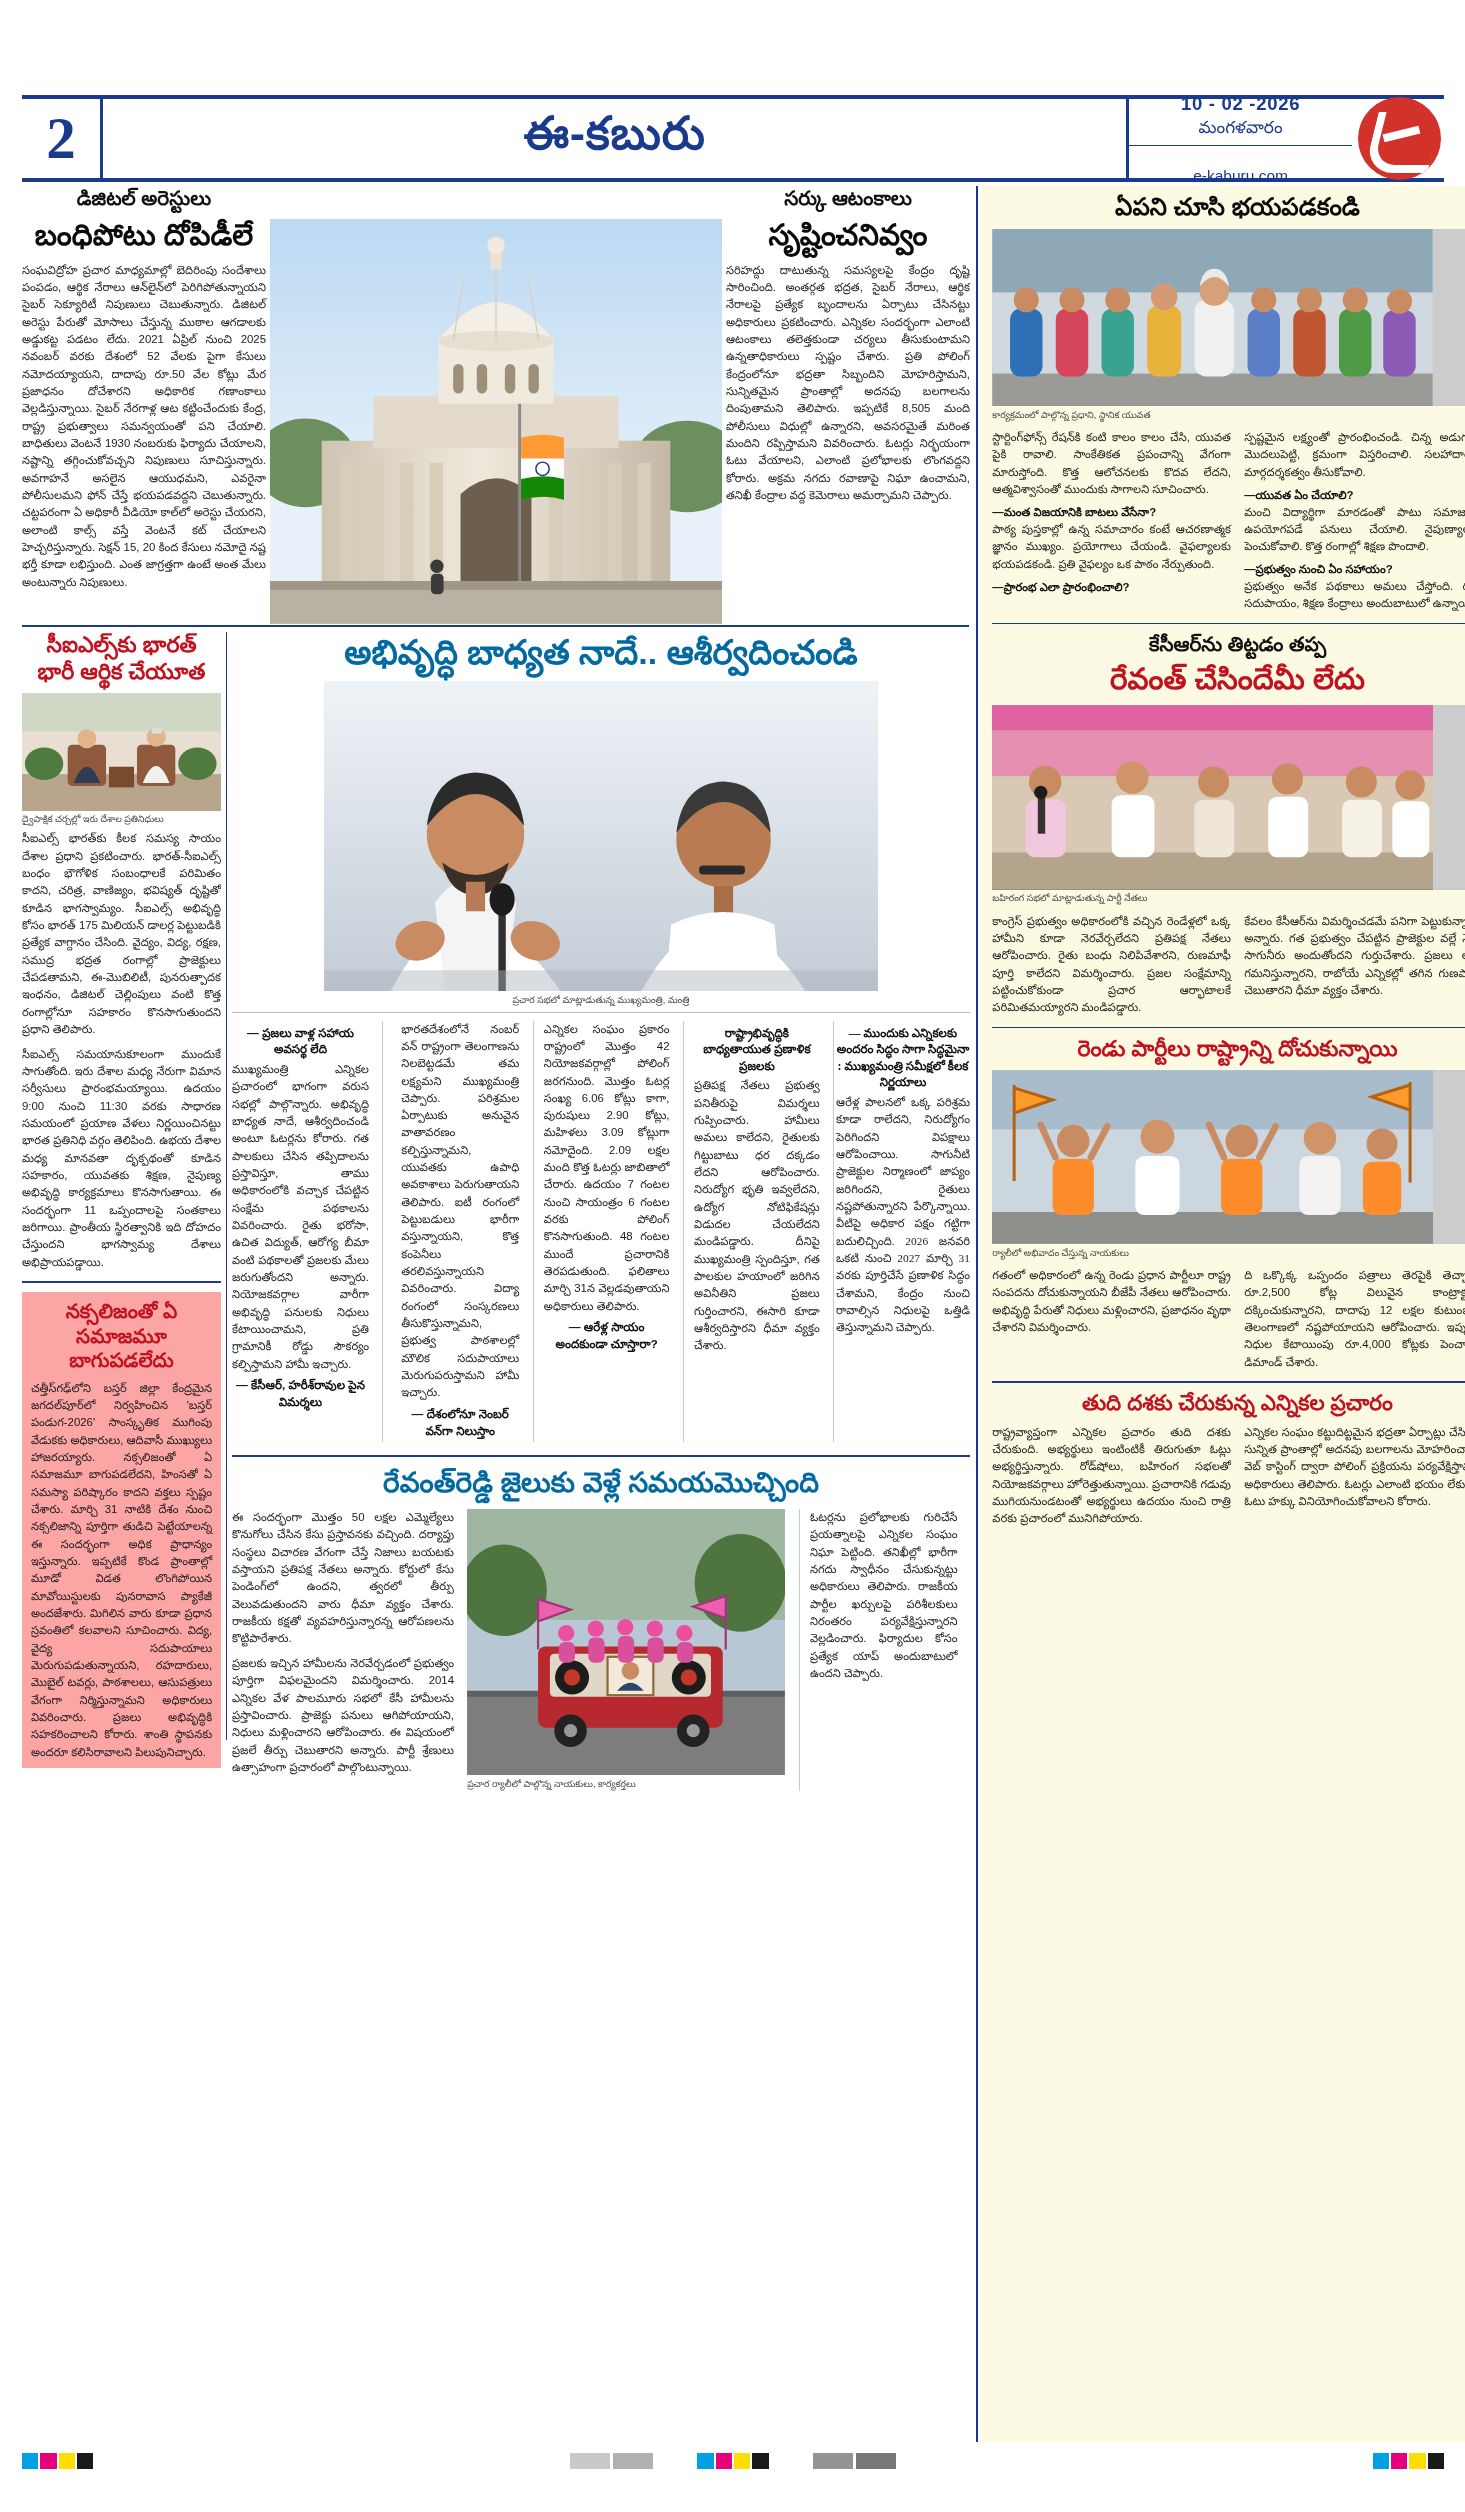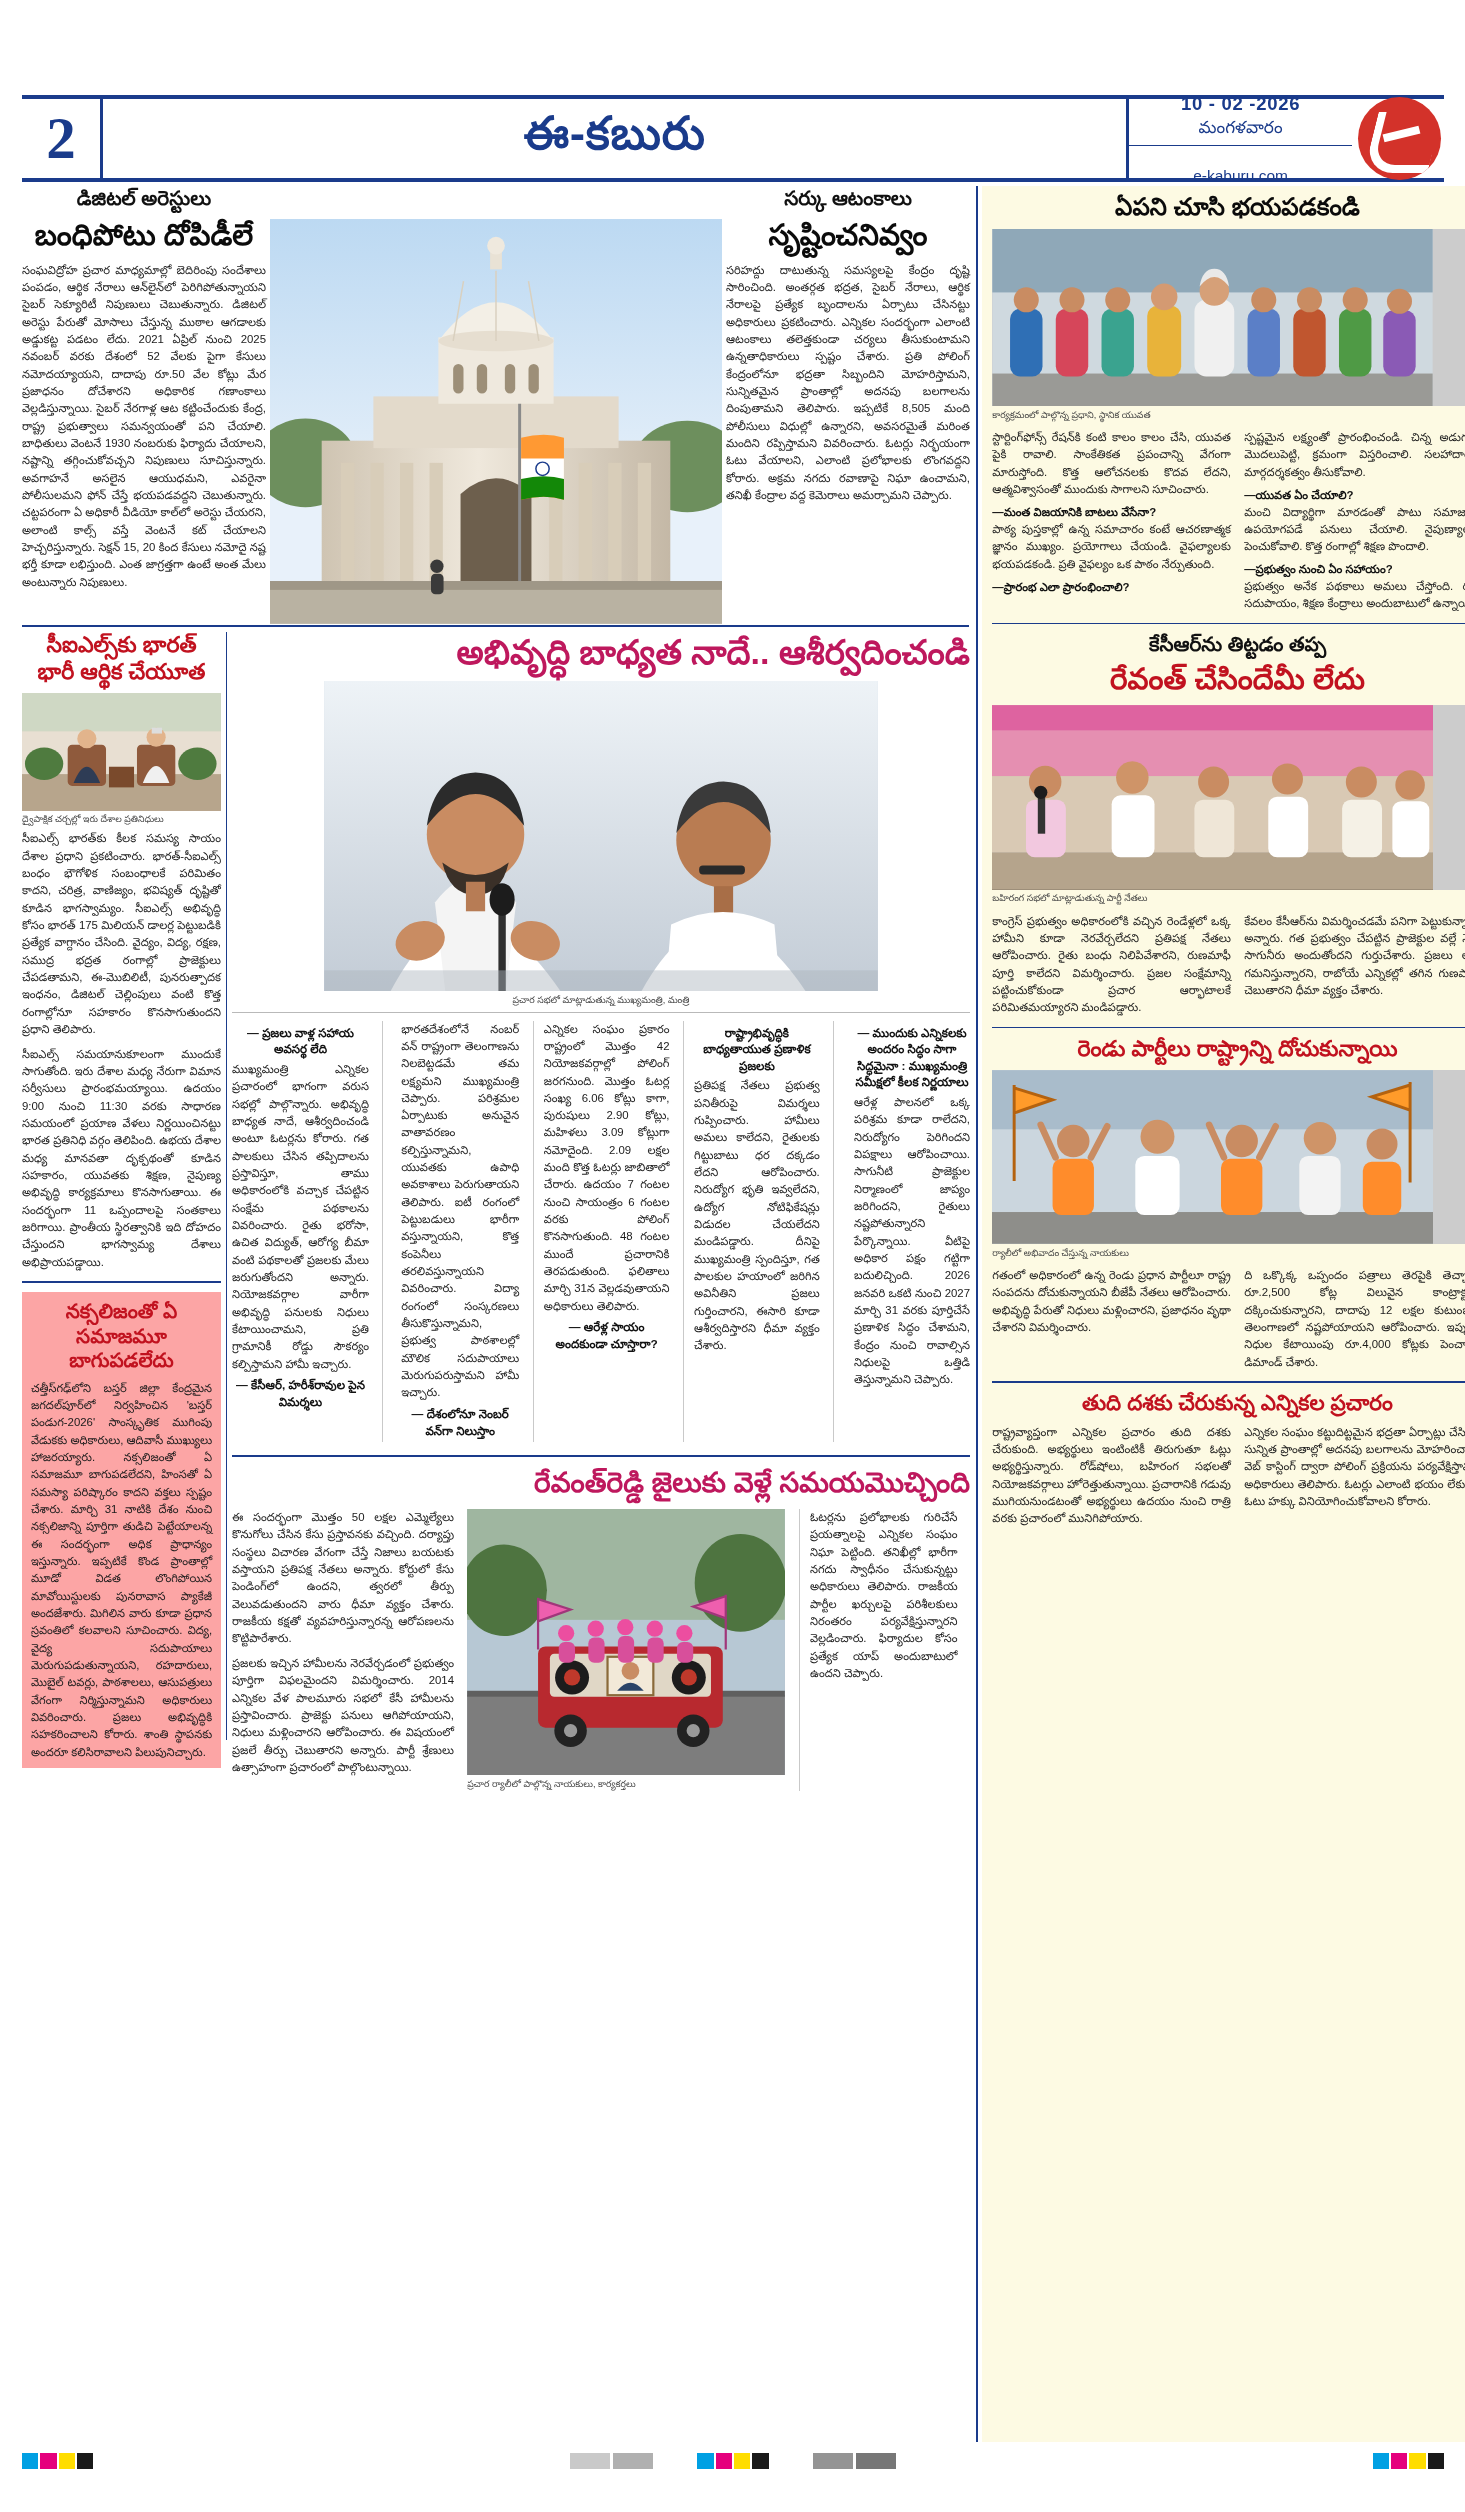--- a/index.html
+++ b/index.html
@@ -96,21 +96,21 @@
   
   .kicker {
     font-size: 20px; font-weight: bold; color: #111; text-align: center;
     line-height: 1.25;
   }
   .headline {
     font-size: 29.5px; font-weight: bold; color: #0b0b0b; text-align: center;
     line-height: 1.22;
   }
   .headline.red { color: #c1121f; }
-  .headline.blue { color: #be185d; text-align: right; }
+  .headline.blue { color: #0369a1; }
   .headline.big { font-size: 34px; }
   .body {
     font-size: 11.4px; line-height: 1.52; color: #1b1b1b; text-align: justify;
     hyphens: auto; word-break: break-word;
   }
   .subhead {
     font-size: 11.8px; font-weight: bold; color: #111; text-align: center;
     line-height: 1.4; margin: 4.4px 0 3px;
   }
   .qa-q { font-size: 11.4px; font-weight: bold; color: #111; line-height: 1.45; }
@@ -371,21 +371,21 @@
               <div class="subhead">— దేశంలోనూ నెంబర్ వన్‌గా నిలుస్తాం</div>
             </div>
             <div style="width:137px;border-left:0.7px solid #c9c9c9;padding-left:10.3px;">
               <div class="body">ఎన్నికల సంఘం ప్రకారం రాష్ట్రంలో మొత్తం 42 నియోజకవర్గాల్లో పోలింగ్ జరగనుంది. మొత్తం ఓటర్ల సంఖ్య 6.06 కోట్లు కాగా, పురుషులు 2.90 కోట్లు, మహిళలు 3.09 కోట్లుగా నమోదైంది. 2.09 లక్షల మంది కొత్త ఓటర్లు జాబితాలో చేరారు. ఉదయం 7 గంటల నుంచి సాయంత్రం 6 గంటల వరకు పోలింగ్ కొనసాగుతుంది. 48 గంటల ముందే ప్రచారానికి తెరపడుతుంది. ఫలితాలు మార్చి 31న వెల్లడవుతాయని అధికారులు తెలిపారు.</div>
               <div class="subhead">— ఆరేళ్ల సాయం అందకుండా చూస్తారా?</div>
             </div>
             <div style="width:137px;border-left:0.7px solid #c9c9c9;padding-left:10.3px;">
               <div class="subhead">రాష్ట్రాభివృద్ధికి బాధ్యతాయుత ప్రణాళిక ప్రజలకు</div>
               <div class="body">ప్రతిపక్ష నేతలు ప్రభుత్వ పనితీరుపై విమర్శలు గుప్పించారు. హామీలు అమలు కాలేదని, రైతులకు గిట్టుబాటు ధర దక్కడం లేదని ఆరోపించారు. నిరుద్యోగ భృతి ఇవ్వలేదని, ఉద్యోగ నోటిఫికేషన్లు విడుదల చేయలేదని మండిపడ్డారు. దీనిపై ముఖ్యమంత్రి స్పందిస్తూ, గత పాలకుల హయాంలో జరిగిన అవినీతిని ప్రజలు గుర్తించారని, ఈసారి కూడా ఆశీర్వదిస్తారని ధీమా వ్యక్తం చేశారు.</div>
             </div>
-            <div style="width:137px;border-left:0.7px solid #c9c9c9;padding-left:20px;">
+            <div style="width:137px;border-left:0.7px solid #c9c9c9;padding-left:2px;font-family:Liberation Serif, serif;">
               <div class="subhead">— ముందుకు ఎన్నికలకు అందరం సిద్ధం సాగా సిద్ధమైనా : ముఖ్యమంత్రి సమీక్షలో కీలక నిర్ణయాలు</div>
               <div class="body">ఆరేళ్ల పాలనలో ఒక్క పరిశ్రమ కూడా రాలేదని, నిరుద్యోగం పెరిగిందని విపక్షాలు ఆరోపించాయి. సాగునీటి ప్రాజెక్టుల నిర్మాణంలో జాప్యం జరిగిందని, రైతులు నష్టపోతున్నారని పేర్కొన్నాయి. వీటిపై అధికార పక్షం గట్టిగా బదులిచ్చింది. 2026 జనవరి ఒకటి నుంచి 2027 మార్చి 31 వరకు పూర్తిచేసే ప్రణాళిక సిద్ధం చేశామని, కేంద్రం నుంచి రావాల్సిన నిధులపై ఒత్తిడి తెస్తున్నామని చెప్పారు.</div>
             </div>
           </div>
 
           <div class="rule-thin" style="margin:13.3px 0 8.9px;"></div>
 
           <div>
             <div class="headline blue" style="font-size:28px;">రేవంత్‌రెడ్డి జైలుకు వెళ్లే సమయమొచ్చింది</div>
 

